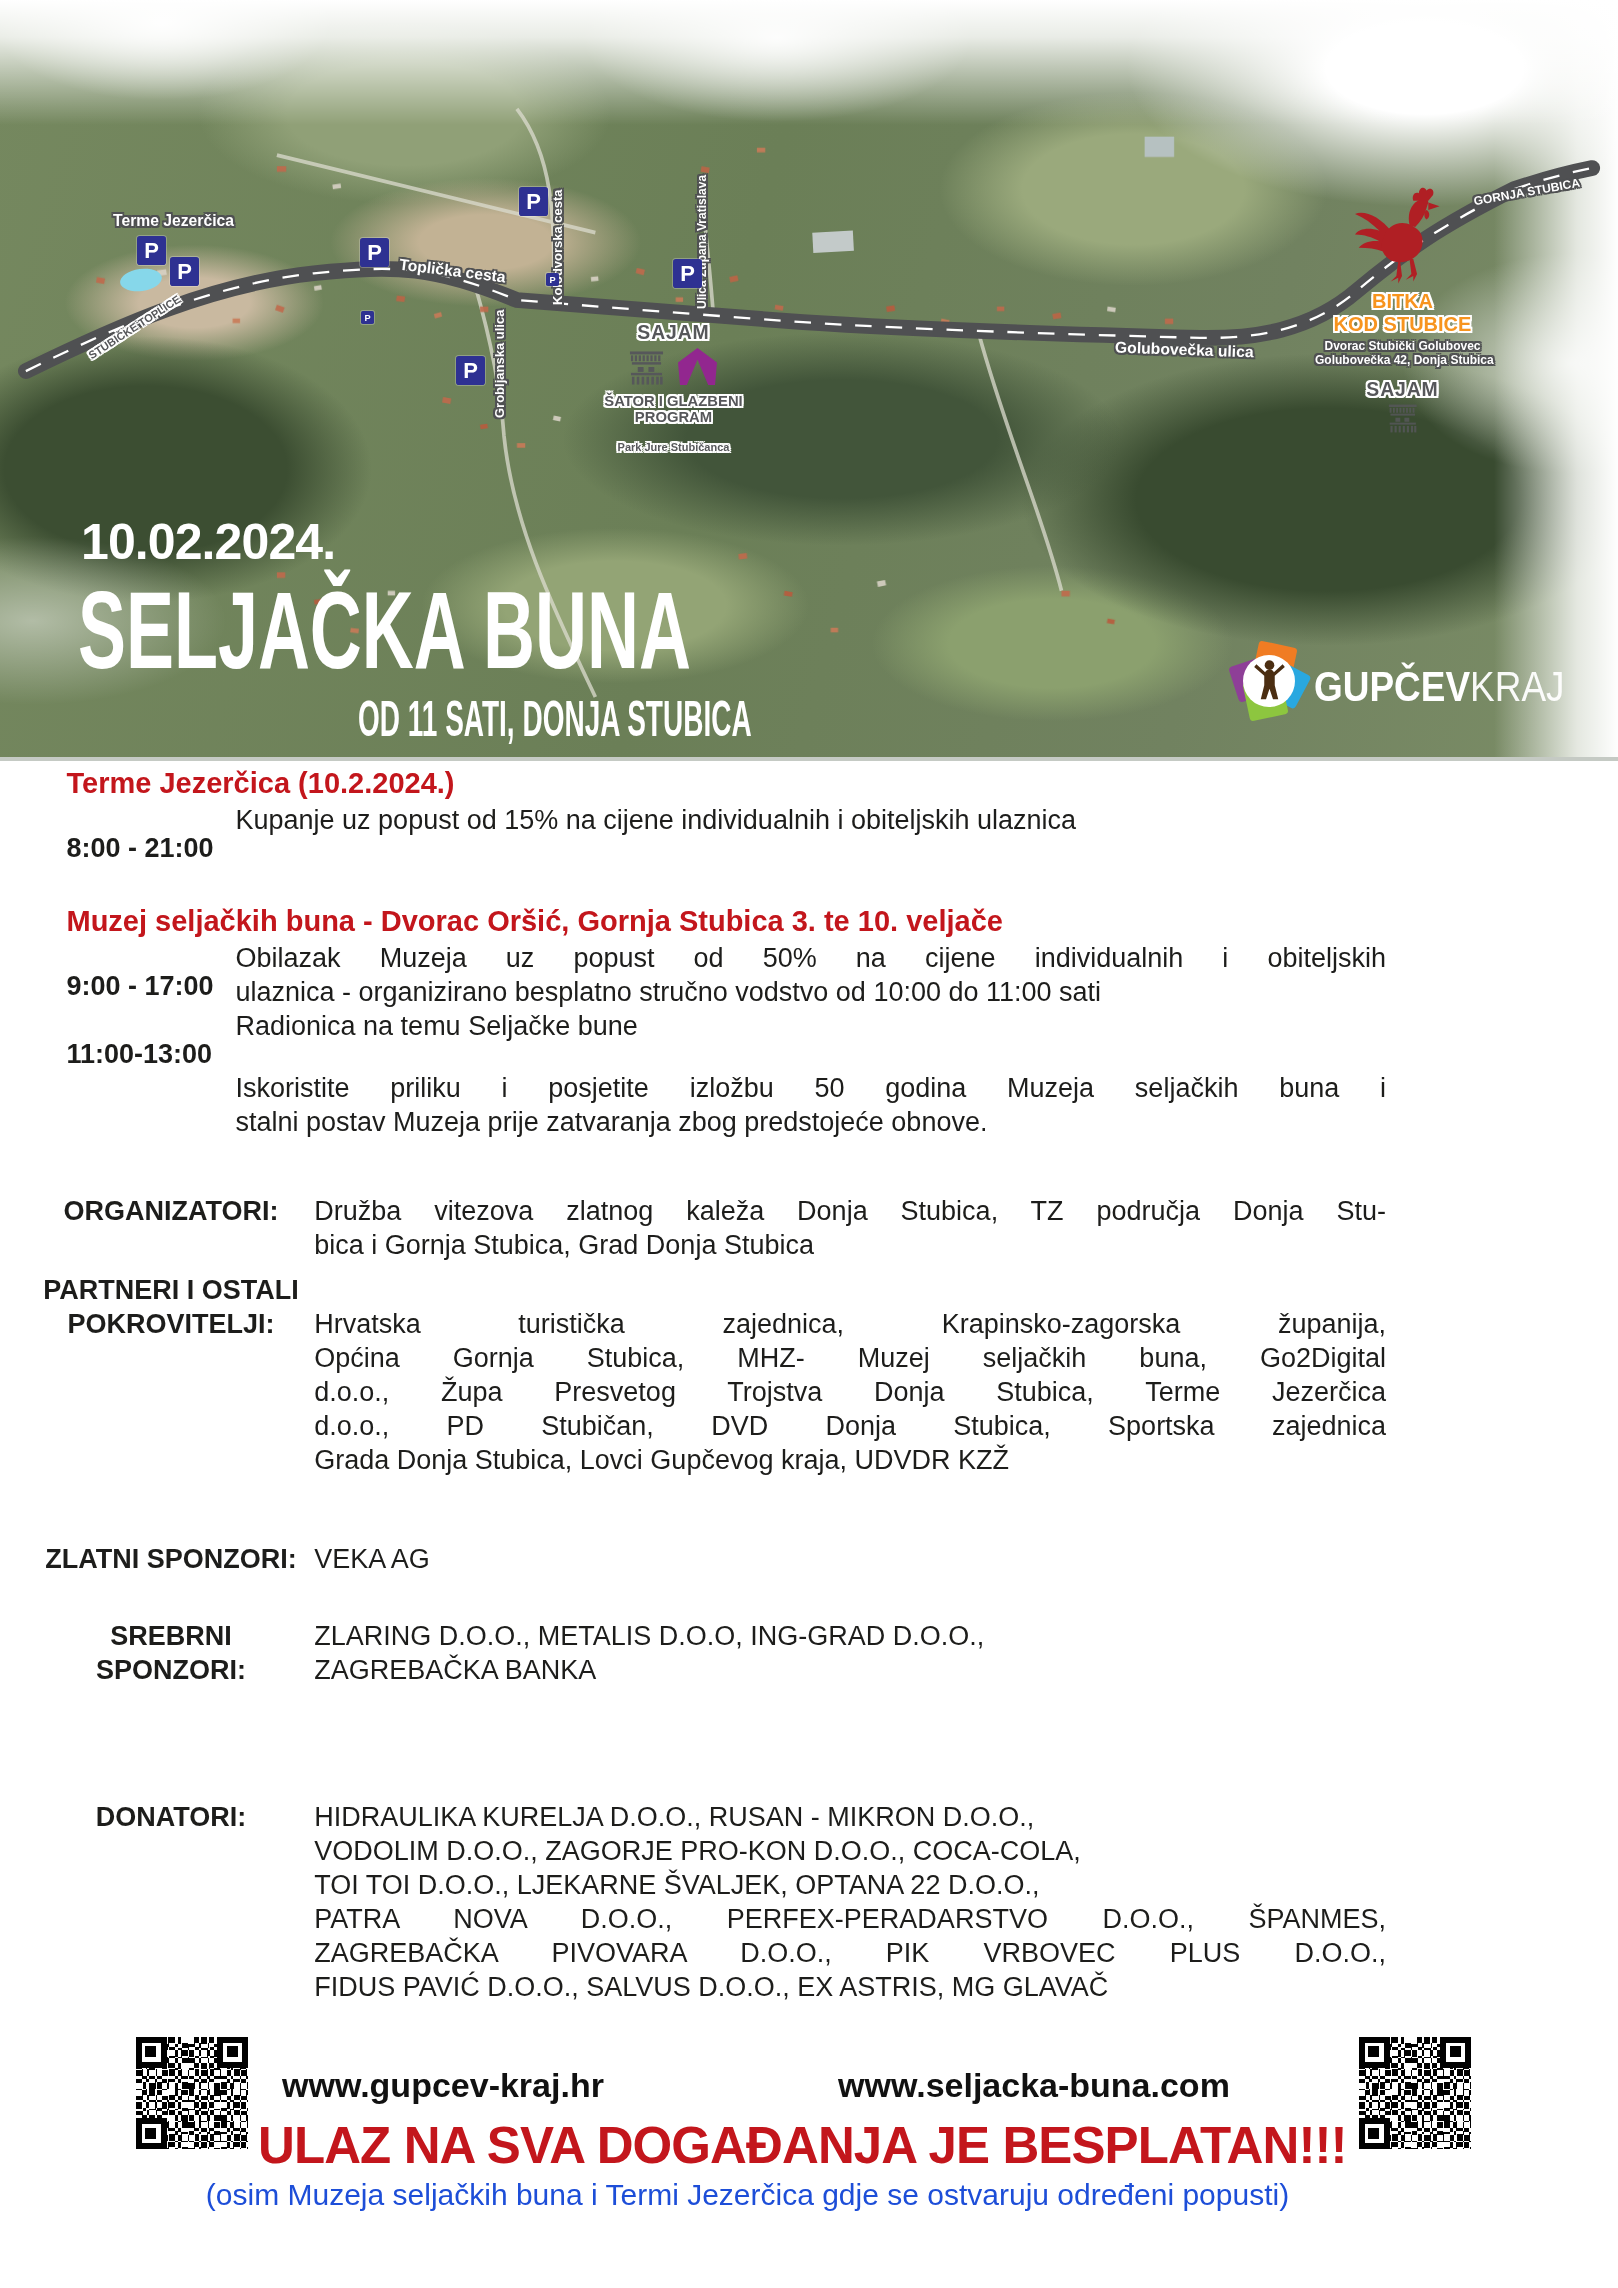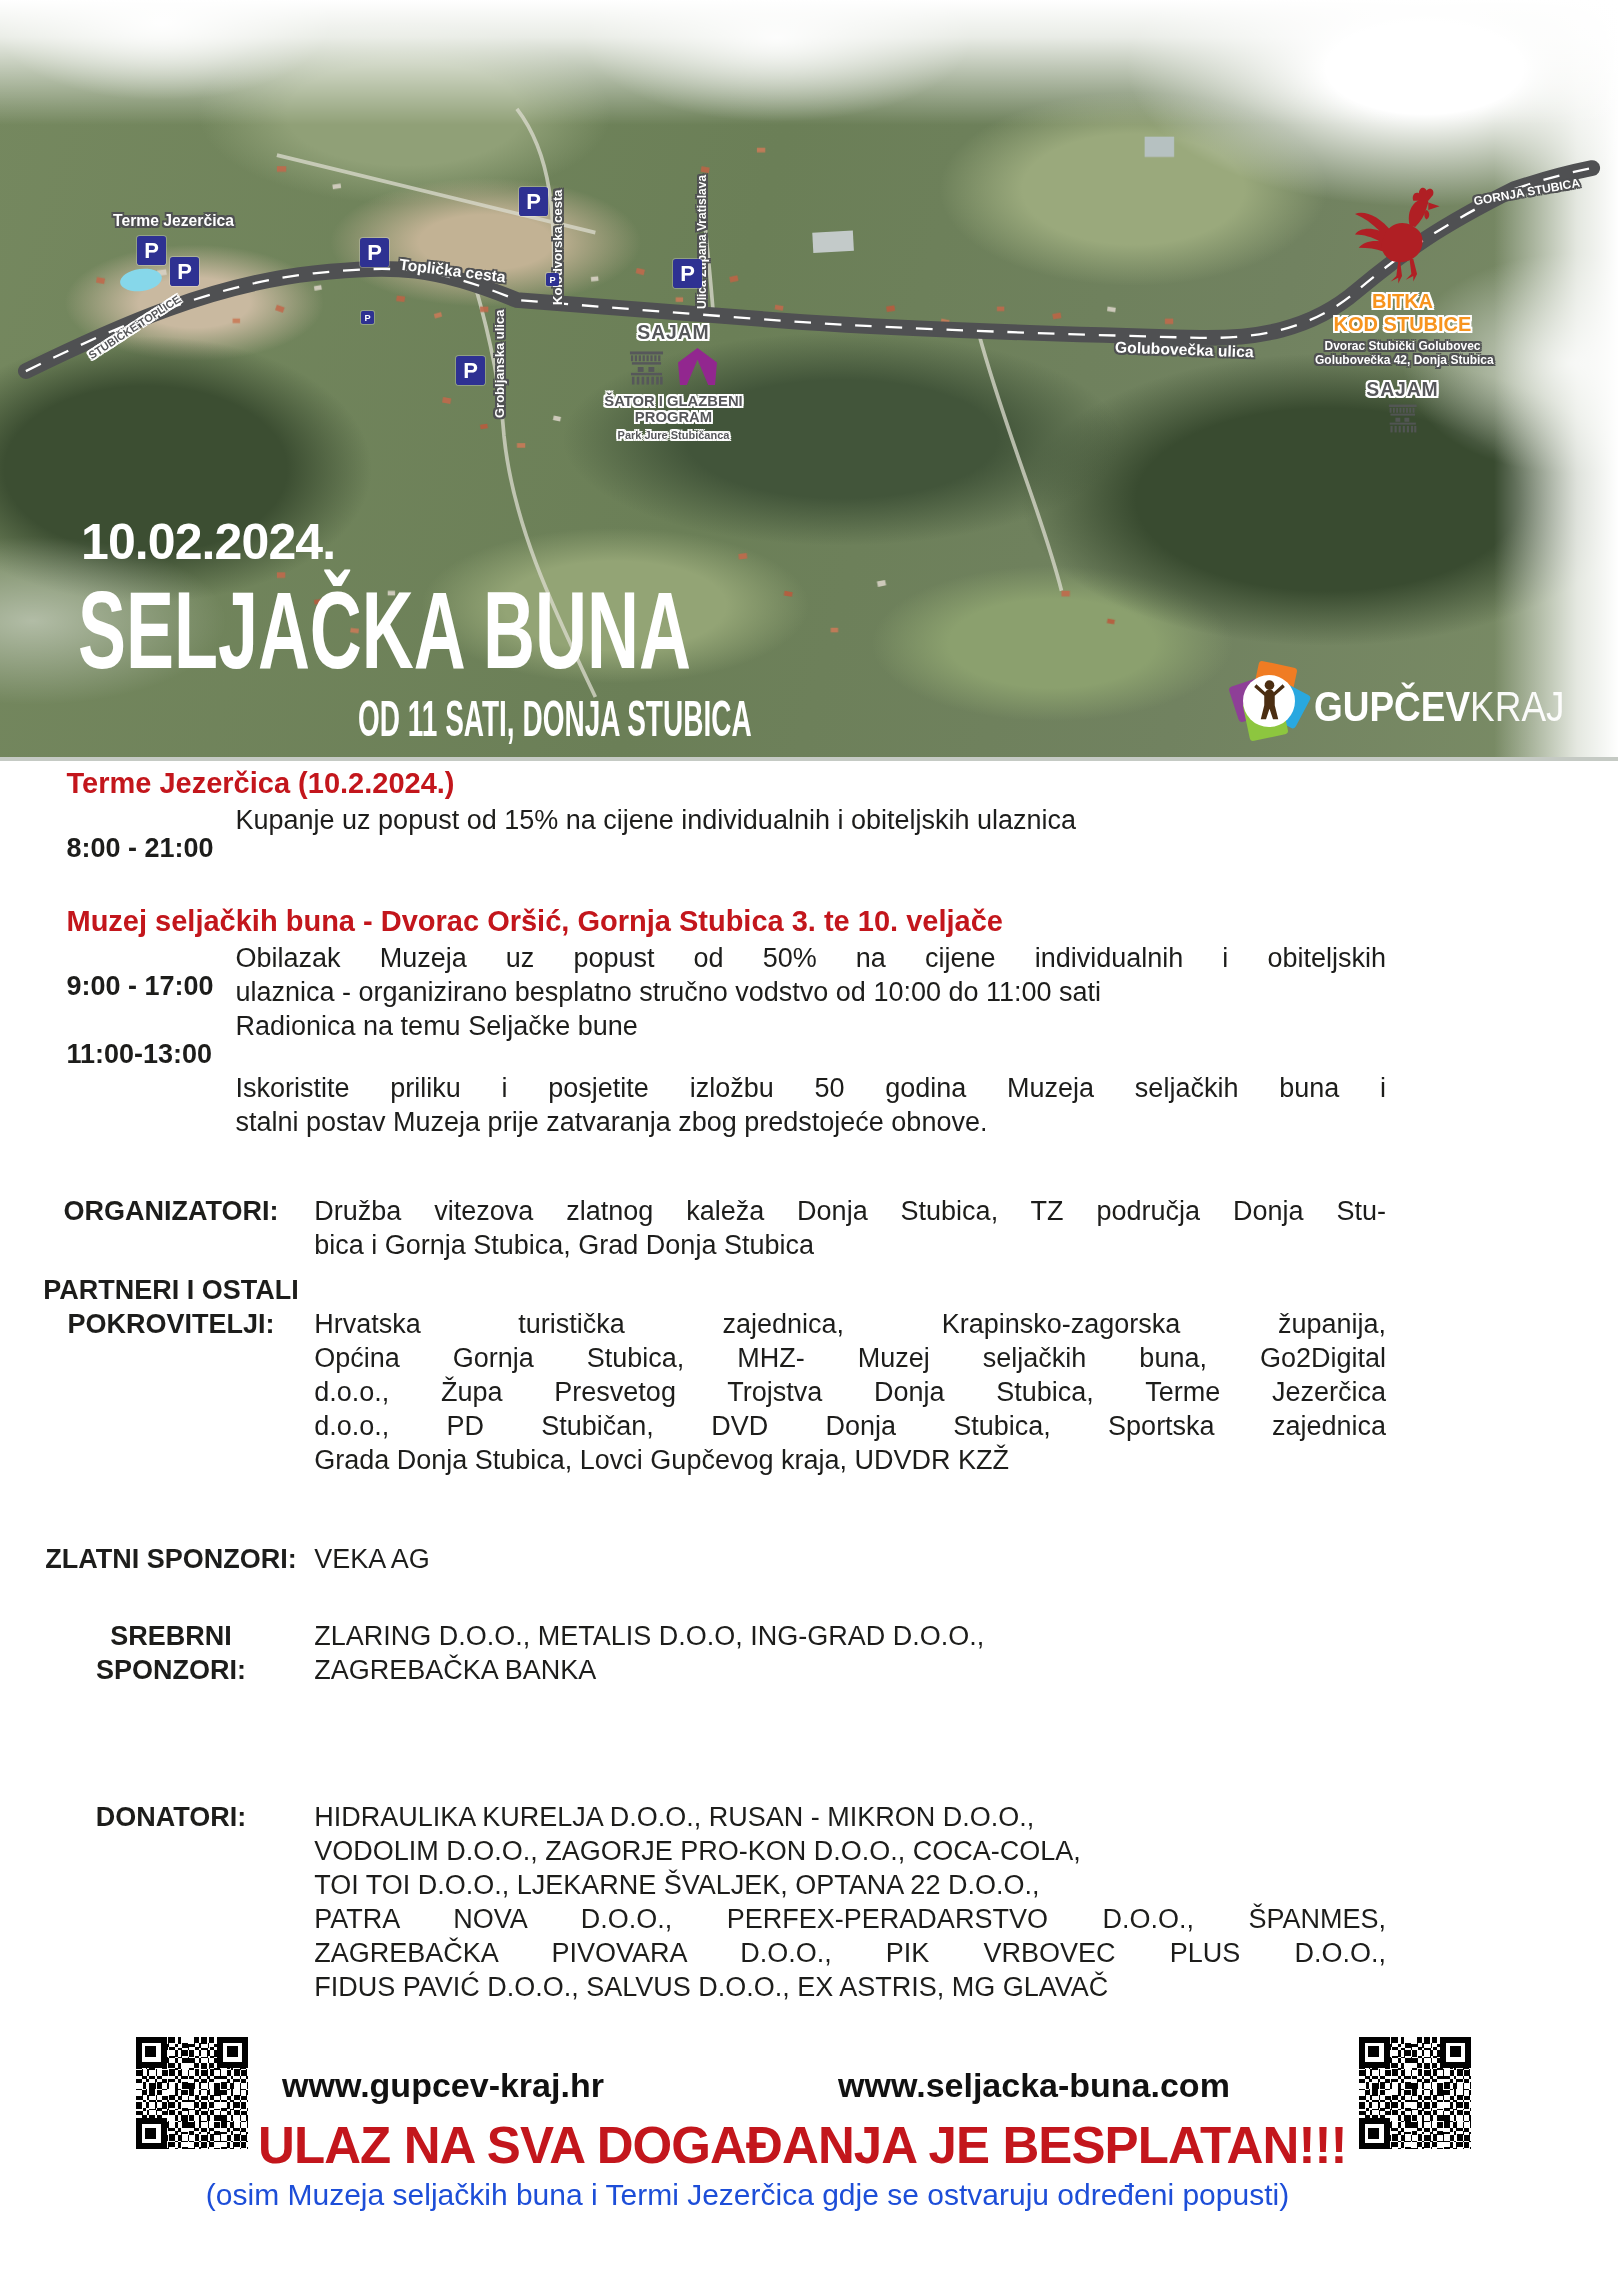--- a/index.html
+++ b/index.html
@@ -42,21 +42,21 @@
   .pmark.small{width:13px;height:13px;font-size:9.2px;border-radius:1.8px;}
   .poi{position:absolute;text-align:center;}
   .pool{position:absolute;left:120px;top:269px;width:42px;height:22px;background:#86d7ea;border-radius:50%;transform:rotate(-8deg);}
 
   
   .title-date{position:absolute;left:81px;top:513px;font-size:50px;font-weight:800;color:#fff;letter-spacing:-0.9px;}
   .title-main{position:absolute;left:78px;top:567px;font-size:109px;font-weight:800;color:#fff;letter-spacing:0px;transform:scaleX(.66);transform-origin:left top;white-space:nowrap;}
   .title-sub{position:absolute;left:358px;top:690px;font-size:50px;font-weight:800;color:#fff;transform:scaleX(.56);transform-origin:left top;white-space:nowrap;}
 
   
-  .logo{position:absolute;left:1233px;top:666px;width:305px;height:85px;}
+  .logo{position:absolute;left:1233px;top:646px;width:305px;height:85px;}
   .logo .sq{position:absolute;border-radius:3.7px;}
   .logo .sq.purple{left:0px;top:14.8px;width:37px;height:37px;background:#8e3f97;transform:rotate(-18deg);}
   .logo .sq.orange{left:22px;top:-1.8px;width:39px;height:39px;background:#f07c23;transform:rotate(12deg);}
   .logo .sq.blue{left:35px;top:20px;width:37px;height:37px;background:#29a8e0;transform:rotate(28deg);}
   .logo .sq.green{left:13px;top:33px;width:39px;height:39px;background:#8dc63f;transform:rotate(-12deg);}
   .logo .circle{position:absolute;left:10px;top:9.2px;width:52px;height:52px;background:#fff;border-radius:50%;display:flex;align-items:center;justify-content:center;}
   .logo .wordmark{position:absolute;left:81px;top:16.6px;font-size:42px;color:#fff;white-space:nowrap;transform:scaleX(.88);transform-origin:left top;}
   .logo .wordmark .b{font-weight:bold;}
   .logo .wordmark .l{font-weight:normal;opacity:.95;}
 
@@ -202,21 +202,21 @@
         </svg>
       </span>
       <span>
         <svg width="41" height="37" viewBox="0 0 40 38">
           <path fill="#92278f" fill-rule="evenodd" d="M20,0 L40,15 L38,38 L2,38 L0,15 Z M20,12 L31,38 L9,38 Z"></path>
         </svg>
       </span>
     </div>
     <div class="mlabel dlabel" style="position:static;font-size:14.8px;margin-top:5.5px;">ŠATOR I GLAZBENI</div>
     <div class="mlabel dlabel" style="position:static;font-size:14.8px;">PROGRAM</div>
-    <div class="mlabel dlabel" style="position:static;font-size:11px;margin-top:4px;">Park Jure Stubičanca</div>
+    <div class="mlabel dlabel" style="position:static;font-size:11px;margin-top:16px;">Park Jure Stubičanca</div>
   </div>
 
   <span style="position:absolute;left:1355px;top:183px;">
     <svg width="94" height="105" viewBox="0 0 100 110">
       <g fill="#b01f24">
         <path d="M40 52 C26 34 10 28 0 32 C10 36 18 42 26 50 C14 46 4 48 0 54 C10 54 18 57 26 61 C16 60 8 63 4 68 C14 68 22 69 30 72 Z"></path>
         <path d="M30 58 C34 44 48 38 60 44 L66 48 C74 54 74 68 66 76 C58 84 44 86 36 80 C28 74 27 66 30 58 Z"></path>
         <path d="M58 44 C56 34 58 26 64 20 L70 16 C74 14 78 16 78 20 L76 26 C74 34 70 40 64 46 Z"></path>
         <path d="M62 18 C60 12 64 8 68 10 C68 4 74 2 76 7 C80 3 85 6 83 12 L78 18 Z"></path>
         <path d="M78 20 L90 24 L78 28 Z"></path>

